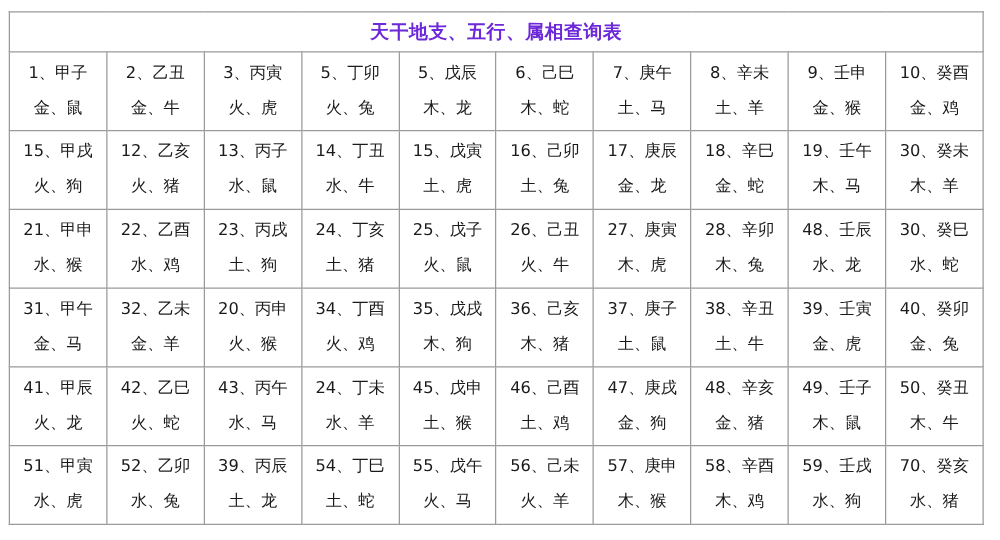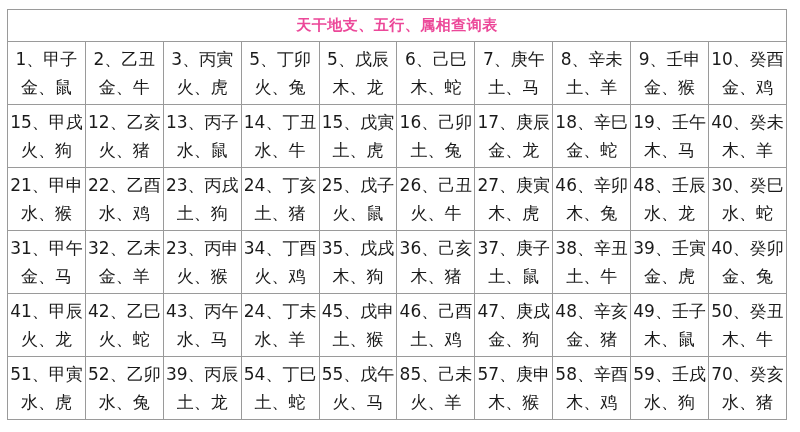--- a/index.html
+++ b/index.html
@@ -25,26 +25,26 @@
     }
     table.lookup td, table.lookup th {
       border: 1px solid #9a9a9a;
       text-align: center;
       padding: 0;
     }
     th.title {
       height: 31px;
       font-size: 15px;
       font-weight: bold;
-      color: #ec4899;
+      color: #6d28d9;
       letter-spacing: 0.5px;
     }
     td.cell {
       height: 62px;
-      font-size: 17px;
+      font-size: 13px;
       line-height: 28px;
       vertical-align: middle;
       margin-left: 48px;
     }
     td.cell .line {
       display: block;
       white-space: nowrap;
     }
   </style>
 </head>
@@ -130,21 +130,21 @@
         </td>
         <td class="cell">
           <span class="line">18、辛巳</span>
           <span class="line">金、蛇</span>
         </td>
         <td class="cell">
           <span class="line">19、壬午</span>
           <span class="line">木、马</span>
         </td>
         <td class="cell">
-          <span class="line">40、癸未</span>
+          <span class="line">30、癸未</span>
           <span class="line">木、羊</span>
         </td>
       </tr>
       <tr>
         <td class="cell">
           <span class="line">21、甲申</span>
           <span class="line">水、猴</span>
         </td>
         <td class="cell">
           <span class="line">22、乙酉</span>
@@ -164,21 +164,21 @@
         </td>
         <td class="cell">
           <span class="line">26、己丑</span>
           <span class="line">火、牛</span>
         </td>
         <td class="cell">
           <span class="line">27、庚寅</span>
           <span class="line">木、虎</span>
         </td>
         <td class="cell">
-          <span class="line">46、辛卯</span>
+          <span class="line">28、辛卯</span>
           <span class="line">木、兔</span>
         </td>
         <td class="cell">
           <span class="line">48、壬辰</span>
           <span class="line">水、龙</span>
         </td>
         <td class="cell">
           <span class="line">30、癸巳</span>
           <span class="line">水、蛇</span>
         </td>
@@ -186,21 +186,21 @@
       <tr>
         <td class="cell">
           <span class="line">31、甲午</span>
           <span class="line">金、马</span>
         </td>
         <td class="cell">
           <span class="line">32、乙未</span>
           <span class="line">金、羊</span>
         </td>
         <td class="cell">
-          <span class="line">23、丙申</span>
+          <span class="line">20、丙申</span>
           <span class="line">火、猴</span>
         </td>
         <td class="cell">
           <span class="line">34、丁酉</span>
           <span class="line">火、鸡</span>
         </td>
         <td class="cell">
           <span class="line">35、戊戌</span>
           <span class="line">木、狗</span>
         </td>
@@ -282,21 +282,21 @@
         </td>
         <td class="cell">
           <span class="line">54、丁巳</span>
           <span class="line">土、蛇</span>
         </td>
         <td class="cell">
           <span class="line">55、戊午</span>
           <span class="line">火、马</span>
         </td>
         <td class="cell">
-          <span class="line">85、己未</span>
+          <span class="line">56、己未</span>
           <span class="line">火、羊</span>
         </td>
         <td class="cell">
           <span class="line">57、庚申</span>
           <span class="line">木、猴</span>
         </td>
         <td class="cell">
           <span class="line">58、辛酉</span>
           <span class="line">木、鸡</span>
         </td>

